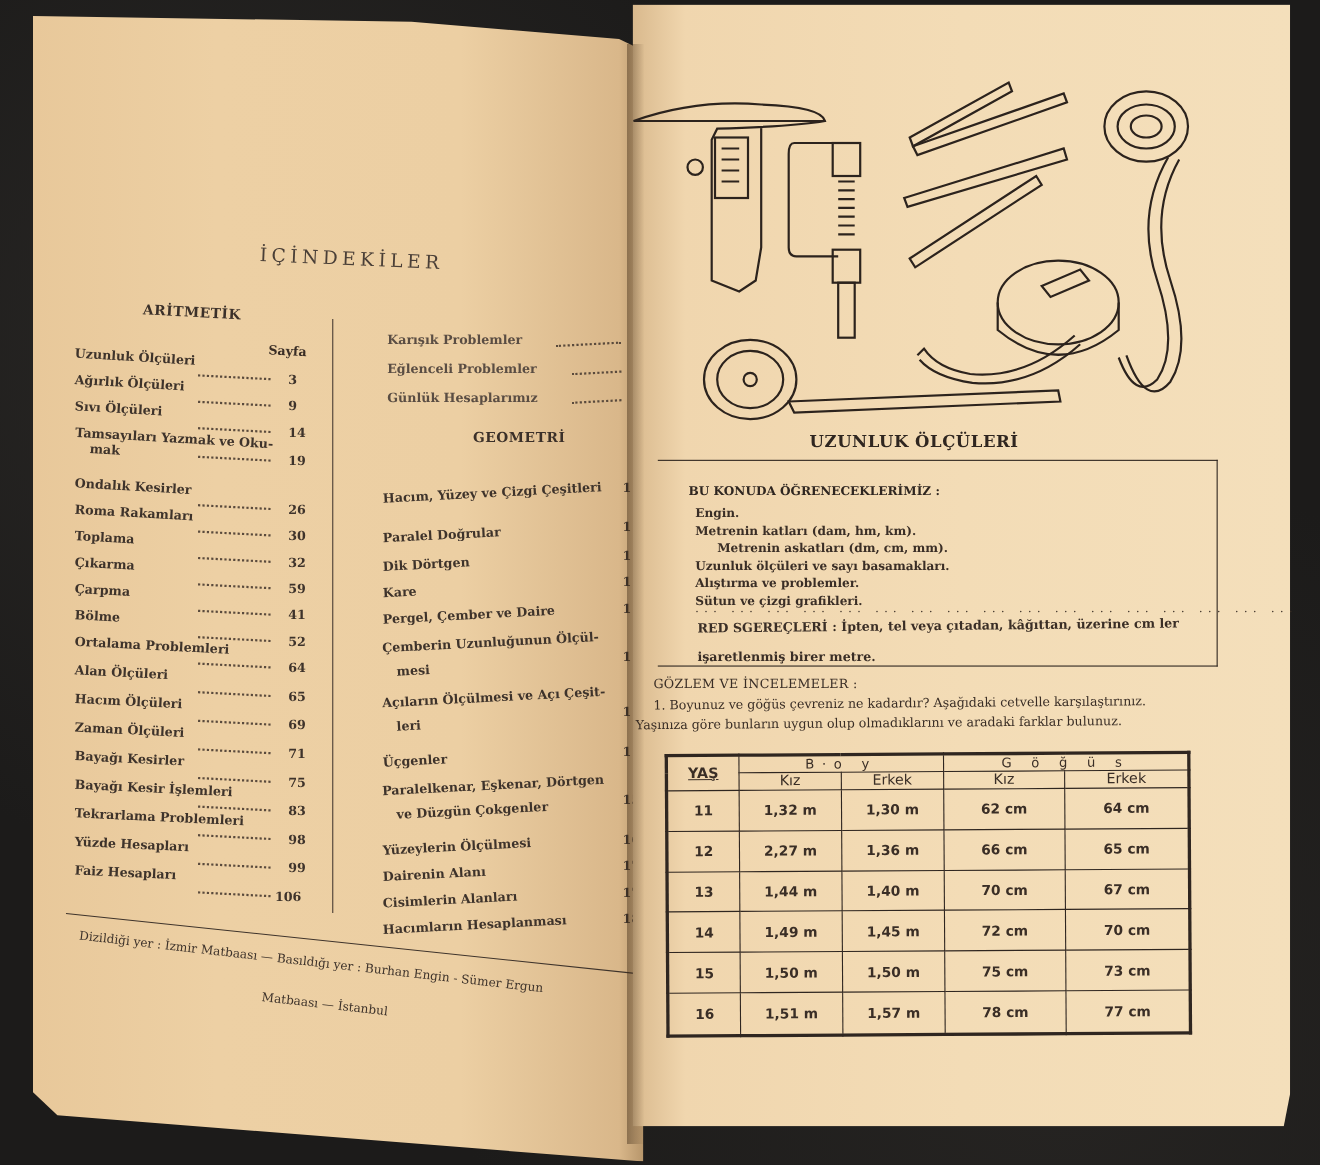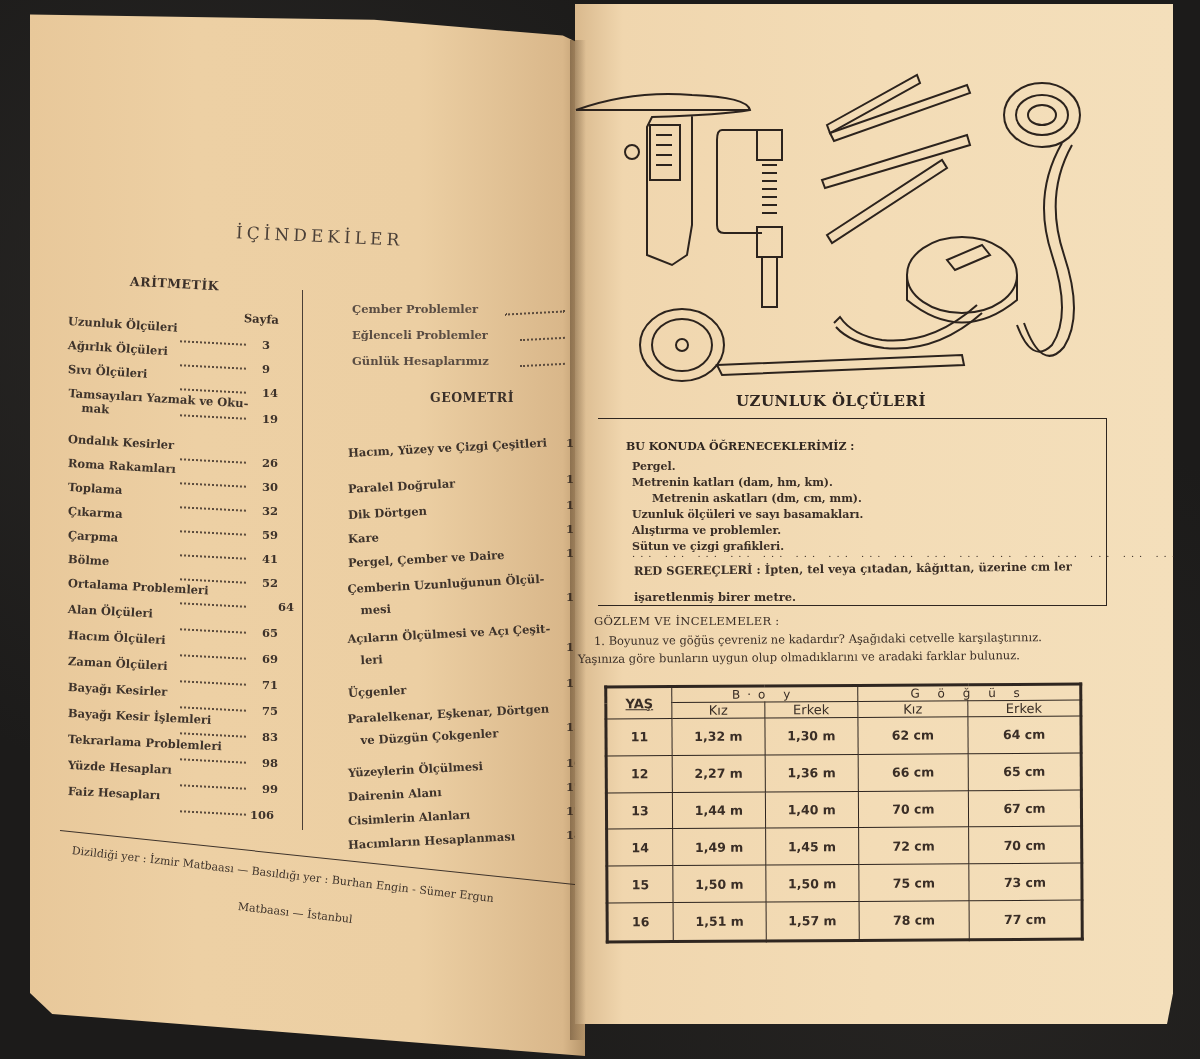--- a/index.html
+++ b/index.html
@@ -118,21 +118,21 @@
     <div class="toc-row" style="left:68px; top:504px; transform:rotate(3.15deg); transform-origin:left;"><span>Çıkarma</span></div>
     <div class="toc-num" style="left:262px; top:528px;">59</div>
     <div style="position:absolute; left:180px; top:532px; width:66px; border-bottom:2px dotted #5a4a3c; transform:rotate(3deg);"></div>
     <div class="toc-row" style="left:68px; top:528px; transform:rotate(3.1deg); transform-origin:left;"><span>Çarpma</span></div>
     <div class="toc-num" style="left:262px; top:552px;">41</div>
     <div style="position:absolute; left:180px; top:556px; width:66px; border-bottom:2px dotted #5a4a3c; transform:rotate(3deg);"></div>
     <div class="toc-row" style="left:68px; top:552px; transform:rotate(3.05deg); transform-origin:left;"><span>Bölme</span></div>
     <div class="toc-num" style="left:262px; top:576px;">52</div>
     <div style="position:absolute; left:180px; top:580px; width:66px; border-bottom:2px dotted #5a4a3c; transform:rotate(3deg);"></div>
     <div class="toc-row" style="left:68px; top:576px; transform:rotate(3deg); transform-origin:left;"><span>Ortalama Problemleri</span></div>
-    <div class="toc-num" style="left:262px; top:600px;margin-left:16px;">64</div>
+    <div class="toc-num" style="left:262px; top:600px;">64</div>
     <div style="position:absolute; left:180px; top:604px; width:66px; border-bottom:2px dotted #5a4a3c; transform:rotate(3deg);"></div>
     <div class="toc-row" style="left:68px; top:602px; transform:rotate(2.95deg); transform-origin:left;"><span>Alan Ölçüleri</span></div>
     <div class="toc-num" style="left:262px; top:626px;">65</div>
     <div style="position:absolute; left:180px; top:630px; width:66px; border-bottom:2px dotted #5a4a3c; transform:rotate(3deg);"></div>
     <div class="toc-row" style="left:68px; top:628px; transform:rotate(2.9deg); transform-origin:left;"><span>Hacım Ölçüleri</span></div>
     <div class="toc-num" style="left:262px; top:652px;">69</div>
     <div style="position:absolute; left:180px; top:656px; width:66px; border-bottom:2px dotted #5a4a3c; transform:rotate(3deg);"></div>
     <div class="toc-row" style="left:68px; top:654px; transform:rotate(2.85deg); transform-origin:left;"><span>Zaman Ölçüleri</span></div>
     <div class="toc-num" style="left:262px; top:678px;">71</div>
     <div style="position:absolute; left:180px; top:682px; width:66px; border-bottom:2px dotted #5a4a3c; transform:rotate(3deg);"></div>
@@ -149,21 +149,21 @@
     <div class="toc-num" style="left:262px; top:782px;">99</div>
     <div style="position:absolute; left:180px; top:786px; width:66px; border-bottom:2px dotted #5a4a3c; transform:rotate(3deg);"></div>
     <div class="toc-row" style="left:68px; top:784px; transform:rotate(2.6deg); transform-origin:left;"><span>Faiz Hesapları</span></div>
     <div class="toc-num" style="left:250px; top:808px;">106</div>
     <div style="position:absolute; left:180px; top:812px; width:66px; border-bottom:2px dotted #5a4a3c; transform:rotate(3deg);"></div>
   </div>
 
 <div class="col-divider"></div>
 
 <div id="misc-list">
-    <div class="toc-row" style="left:352px; top:302px; color:#5a4d43;"><span>Çember Problemler</span></div>
+    <div class="toc-row" style="left:352px; top:302px; color:#5a4d43;"><span>Karışık Problemler</span></div>
     <div style="position:absolute; left:505px; top:312px; width:60px; border-bottom:2px dotted #5a4a3c; transform:rotate(-3deg);"></div>
     <div class="toc-row" style="left:352px; top:328px; color:#5a4d43;"><span>Eğlenceli Problemler</span></div>
     <div style="position:absolute; left:520px; top:338px; width:45px; border-bottom:2px dotted #5a4a3c; transform:rotate(-3deg);"></div>
     <div class="toc-row" style="left:352px; top:354px; color:#5a4d43;"><span>Günlük Hesaplarımız</span></div>
     <div style="position:absolute; left:520px; top:364px; width:45px; border-bottom:2px dotted #5a4a3c; transform:rotate(-3deg);"></div>
   </div>
 
 <div class="abs section-h" style="left:430px; top:390px;">GEOMETRİ</div>
 
 <div id="geo-list">
@@ -251,21 +251,21 @@
     <ellipse cx="110" cy="290" rx="30" ry="26"></ellipse>
     <circle cx="110" cy="290" r="6"></circle>
     <path d="M145 310 L390 300 L392 310 L150 320 Z"></path>
   </g>
 </svg>
 
 <div class="abs main-title">UZUNLUK ÖLÇÜLERİ</div>
 
 <div class="learn-box"></div>
 <div class="abs learn-h">BU KONUDA ÖĞRENECEKLERİMİZ :</div>
-<div class="learn-item" style="top:460px;">Pergel.</div>
+<div class="learn-item" style="top:460px;">Engin.</div>
 <div class="learn-item" style="top:476px;">Metrenin katları (dam, hm, km).</div>
 <div class="learn-item" style="top:492px;margin-left:20px;">Metrenin askatları (dm, cm, mm).</div>
 <div class="learn-item" style="top:508px;">Uzunluk ölçüleri ve sayı basamakları.</div>
 <div class="learn-item" style="top:524px;">Alıştırma ve problemler.</div>
 <div class="learn-item" style="top:540px;">Sütun ve çizgi grafikleri.</div>
 <div class="abs learn-dots">... ... ... ... ... ... ... ... ... ... ... ... ... ... ... ... ...</div>
 <div class="abs red-line">
   <span>RED SGEREÇLERİ :</span>
   <span>İpten, tel veya çıtadan, kâğıttan, üzerine cm ler</span>
 </div>

